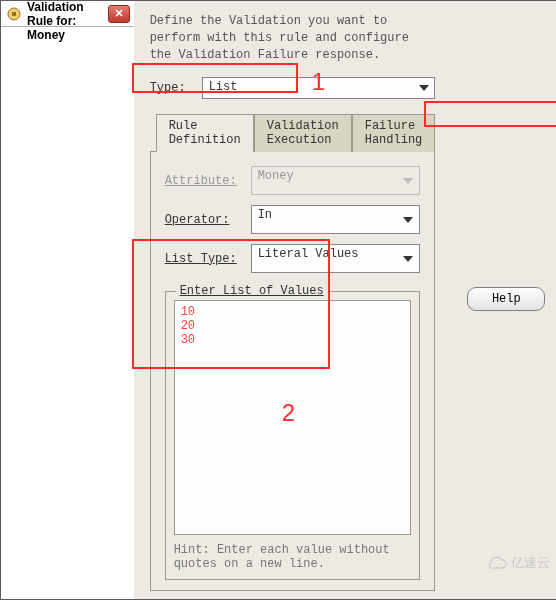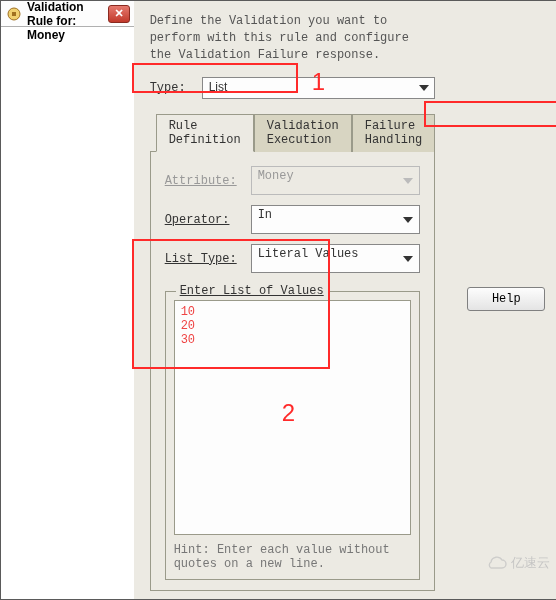--- a/index.html
+++ b/index.html
@@ -53,21 +53,21 @@
     font-size: 12px;
     color: #333;
   }
   .desc { color: #555; line-height: 1.4; margin-bottom: 14px; }
 
   .type-row { display: flex; align-items: center; margin-bottom: 14px; position: relative; }
   .type-label { width: 52px; color: #333; }
   .type-select {
     flex: 1; height: 22px; background: #fdfdfd;
     border: 1px solid #888; padding: 2px 6px;
-    font-family: Liberation Sans, sans-serif; font-size: 12px;
+    font-family: Liberation Mono, monospace; font-size: 12px;
     position: relative;
   }
   .type-row .dd-arrow { position: absolute; right: 6px; top: 50%; transform: translateY(-50%); pointer-events: none; }
 
   .tabs-wrap { position: relative; }
   .tabs {
     display: flex; gap: 0;
     position: relative; z-index: 2; margin-left: 6px;
   }
   .tab {
@@ -132,21 +132,21 @@
 
   .button-row {
     display: flex; gap: 8px; padding: 8px 16px 10px;
     background: #eceae3;
     align-items: center;
   }
   .btn {
     min-width: 78px; height: 24px;
     border: 1px solid #808080;
     background: linear-gradient(#fdfdfd, #e4e4e4);
-    border-radius: 3px;
+    border-radius: 9px;
     display: flex; align-items: center; justify-content: center;
     font-family: "Courier New", monospace; font-size: 12px;
   }
   .btn.ok { border: 1px solid #3c7fb1; box-shadow: 0 0 0 1px #b0d6f1 inset; }
 
   
   .annot { position: absolute; border: 2px solid #ff2a2a; pointer-events: none; z-index: 50; }
   .annot-num { position: absolute; color: #ff2a2a; font-family: Arial, sans-serif; font-size: 24px; font-weight: 400; z-index: 51; pointer-events: none; }
 
   .watermark {

